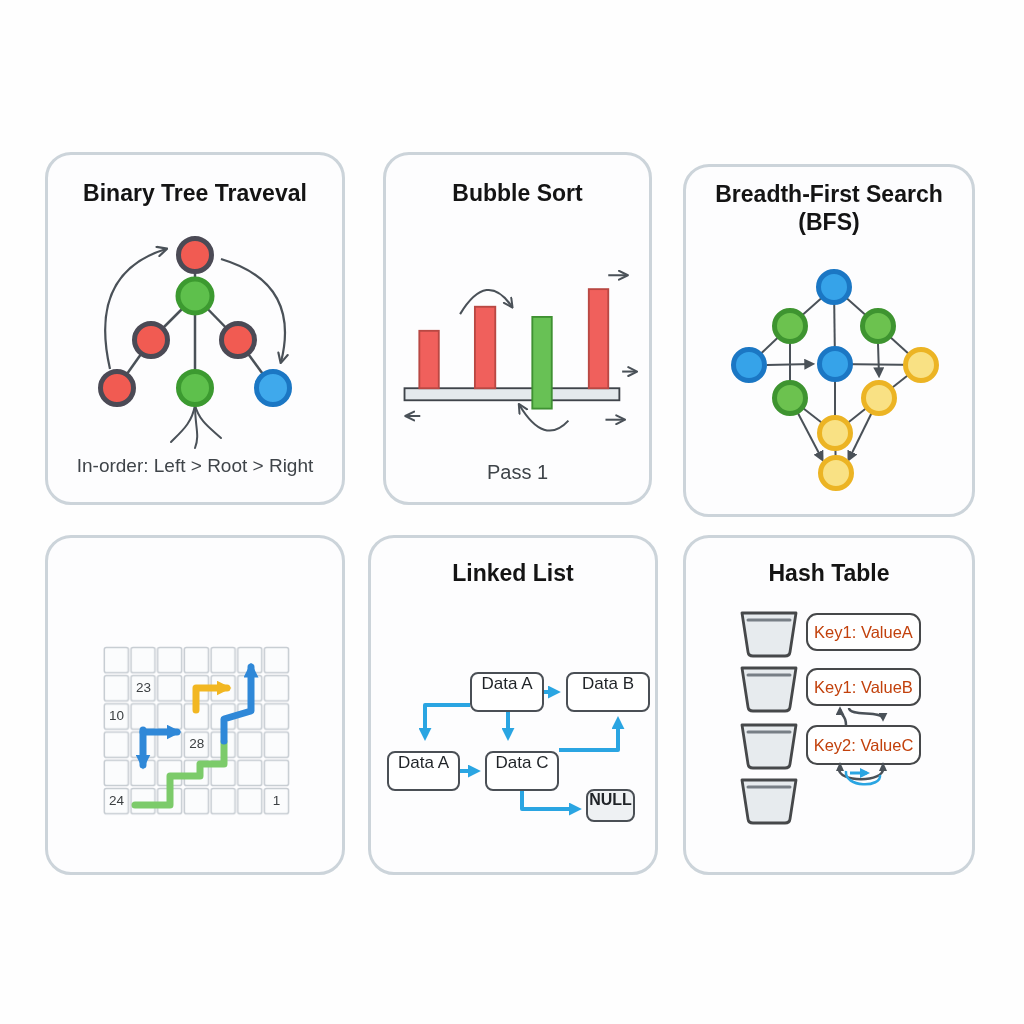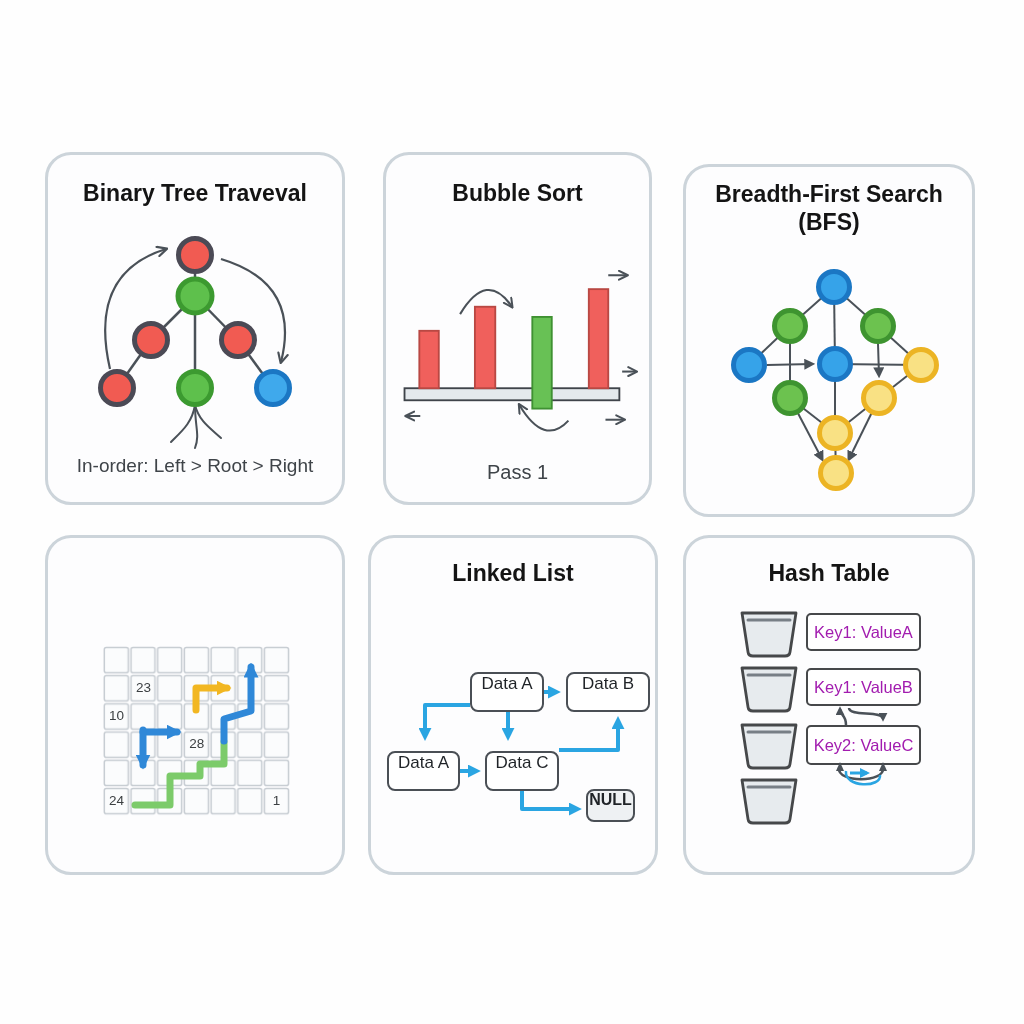--- a/index.html
+++ b/index.html
@@ -29,22 +29,22 @@
   }
   .diag{position:absolute;left:0;top:0;width:100%;height:100%;}
   .llbox{
     position:absolute;box-sizing:border-box;border:2.5px solid #4a4f55;
     border-radius:8px;background:#ffffff;display:flex;align-items:flex-start;
     justify-content:center;font-size:17px;color:#1f2327;font-weight:500;
   }
   .nullbox{background:#eef1f3;font-weight:bold;font-size:16px;}
   .hbox{
     position:absolute;box-sizing:border-box;border:2px solid #46484a;
-    border-radius:5px;background:#ffffff;display:flex;align-items:center;
-    justify-content:center;font-size:16.5px;color:#a21caf;font-weight:500;
+    border-radius:11px;background:#ffffff;display:flex;align-items:center;
+    justify-content:center;font-size:16.5px;color:#c2410c;font-weight:500;
   }
   svg text{font-family:"Liberation Sans",sans-serif;}
 </style>
 </head>
 <body>
 
 <svg width="0" height="0" style="position:absolute">
   <defs>
     <marker id="mOpen" viewBox="0 0 10 10" refX="8" refY="5" markerWidth="12" markerHeight="12" orient="auto" markerUnits="userSpaceOnUse">
       <path d="M1 1 L9 5 L1 9" fill="none" stroke="#4a5158" stroke-width="1.8" stroke-linecap="round" stroke-linejoin="round"></path>

